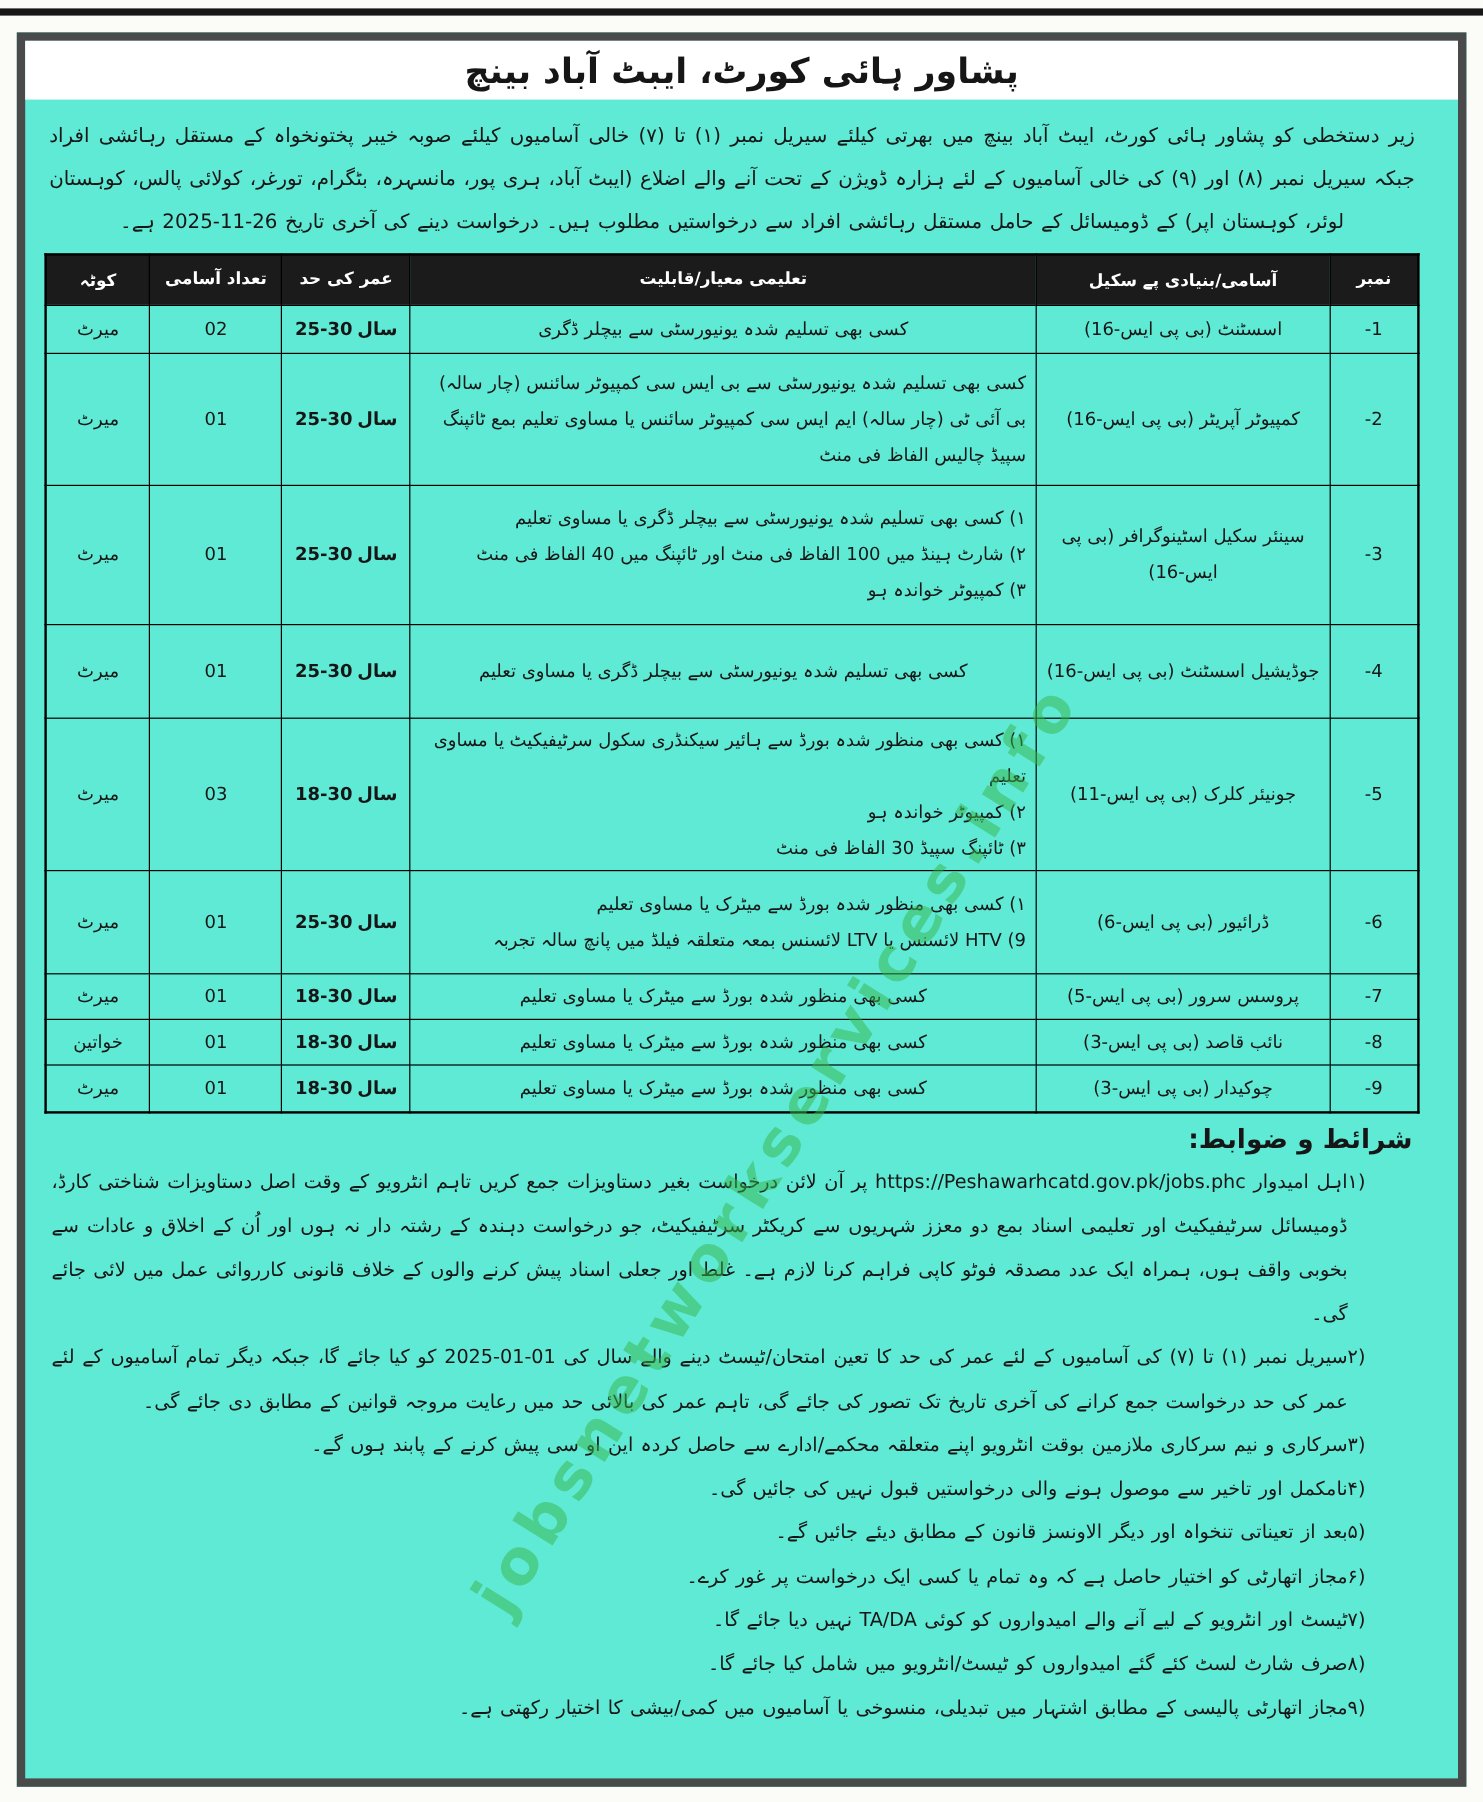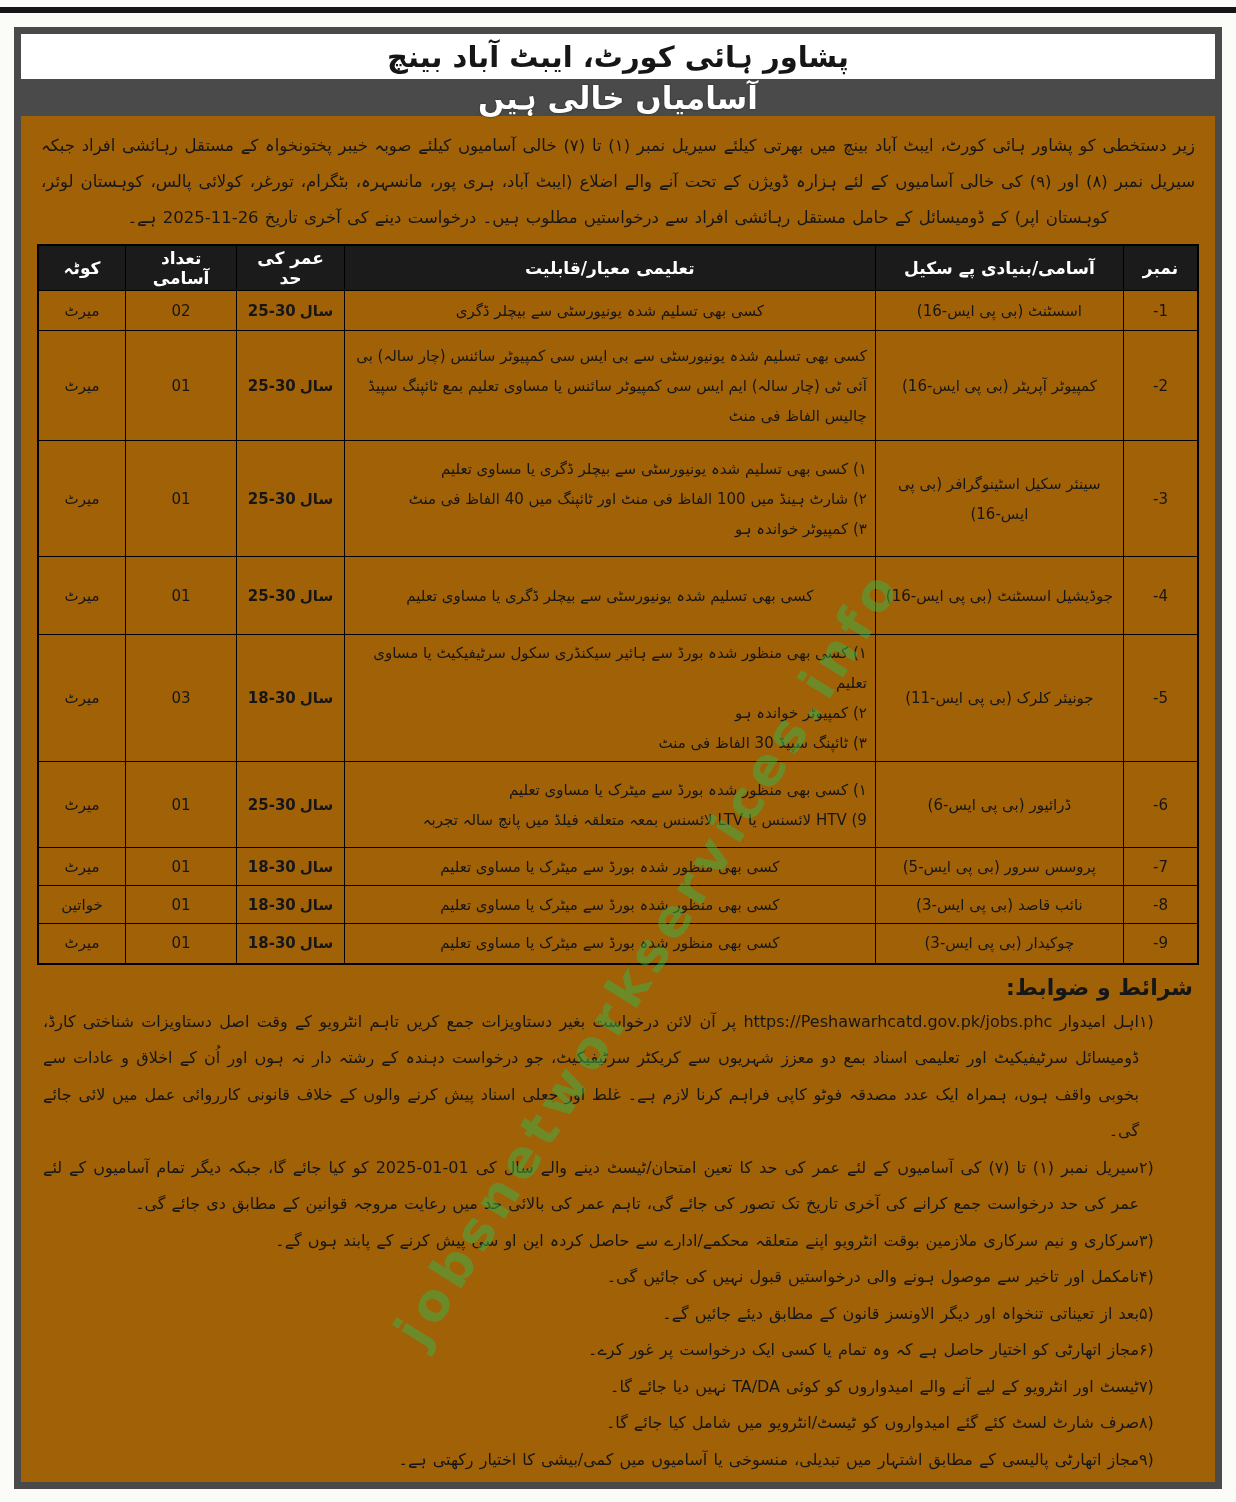--- a/index.html
+++ b/index.html
@@ -3,37 +3,37 @@
 <meta charset="utf-8">
 <style>
   * { margin:0; padding:0; box-sizing:border-box; }
   html,body { width:1236px; height:1502px; overflow:hidden; background:#f3f3ef;
               font-family:"DejaVu Sans", sans-serif; color:#161616; }
   .page { position:relative; width:1236px; height:1502px; background:#fbfbf8; }
 
   .top-rule { position:absolute; top:7px; left:0; width:1236px; height:6px; background:#161616; }
 
   .frame { position:absolute; top:27px; left:14px; width:1208px; height:1462px;
-           background:#a16207; border:7px solid #4a4a4a;
+           background:#5eead4; border:7px solid #4a4a4a;
            display:flex; flex-direction:column; }
 
   .title-bar { height:49px; background:#ffffff; display:flex; align-items:center; justify-content:center;
                font-size:29px; font-weight:bold; letter-spacing:0.5px; }
 
   .banner { height:40px; background:#4a4a4a; color:#ffffff; display:flex; align-items:center; justify-content:center;
             font-size:31px; font-weight:bold; text-shadow:0 0 2px #222; }
 
-  .content { flex:1; padding:8px 16px 4px 16px; direction:rtl; }
+  .content { flex:1; padding:8px 32px 4px 16px; direction:rtl; }
 
   .intro { font-size:16.5px; line-height:36px; text-align:justify; text-align-last:center;
            padding:4px 4px 6px 4px; word-spacing:1px; }
 
   table.jobs { width:100%; border-collapse:collapse; border:2px solid #000; margin-top:2px; }
   table.jobs th, table.jobs td { border:1.5px solid #000; vertical-align:middle; }
-  table.jobs thead th { background:#1b1b1b; color:#fff; font-size:17px; font-weight:bold;
+  table.jobs thead th { background:#1b1b1b; color:#fff; font-size:14px; font-weight:bold;
                         height:42px; padding:2px 6px; }
   table.jobs td { font-size:15px; padding:3px 8px; text-align:center; line-height:30px; }
   td.c-num { font-size:15px; }
   td.c-pos { line-height:32px; }
   td.c-qual.right { text-align:right; }
   td.c-qual .qline { line-height:30px; }
   td.c-age span { padding:0 2px;font-weight:bold; }
   tbody tr:nth-child(1){ height:40px; }
   tbody tr:nth-child(2){ height:110px; }
   tbody tr:nth-child(3){ height:116px; }
@@ -59,21 +59,20 @@
                letter-spacing:7px; opacity:0.5; white-space:nowrap; pointer-events:none; }
 </style>
 </head>
 <body>
 
 <div class="page">
   <div class="top-rule"></div>
 
   <div class="frame">
     <div class="title-bar">پشاور ہائی کورٹ، ایبٹ آباد بینچ</div>
-    <div class="banner">آسامیاں خالی ہیں</div>
 
     <div class="content">
       <p class="intro">زیر دستخطی کو پشاور ہائی کورٹ، ایبٹ آباد بینچ میں بھرتی کیلئے سیریل نمبر (۱) تا (۷) خالی آسامیوں کیلئے صوبہ خیبر پختونخواہ کے مستقل رہائشی افراد جبکہ سیریل نمبر (۸) اور (۹) کی خالی آسامیوں کے لئے ہزارہ ڈویژن کے تحت آنے والے اضلاع (ایبٹ آباد، ہری پور، مانسہرہ، بٹگرام، تورغر، کولائی پالس، کوہستان لوئر، کوہستان اپر) کے ڈومیسائل کے حامل مستقل رہائشی افراد سے درخواستیں مطلوب ہیں۔ درخواست دینے کی آخری تاریخ 26-11-2025 ہے۔</p>
 
       <table class="jobs" dir="rtl">
         <colgroup>
           <col style="width:75px">
             <col style="width:251px">
             <col style="width:539px">
           <col style="width:108px">

